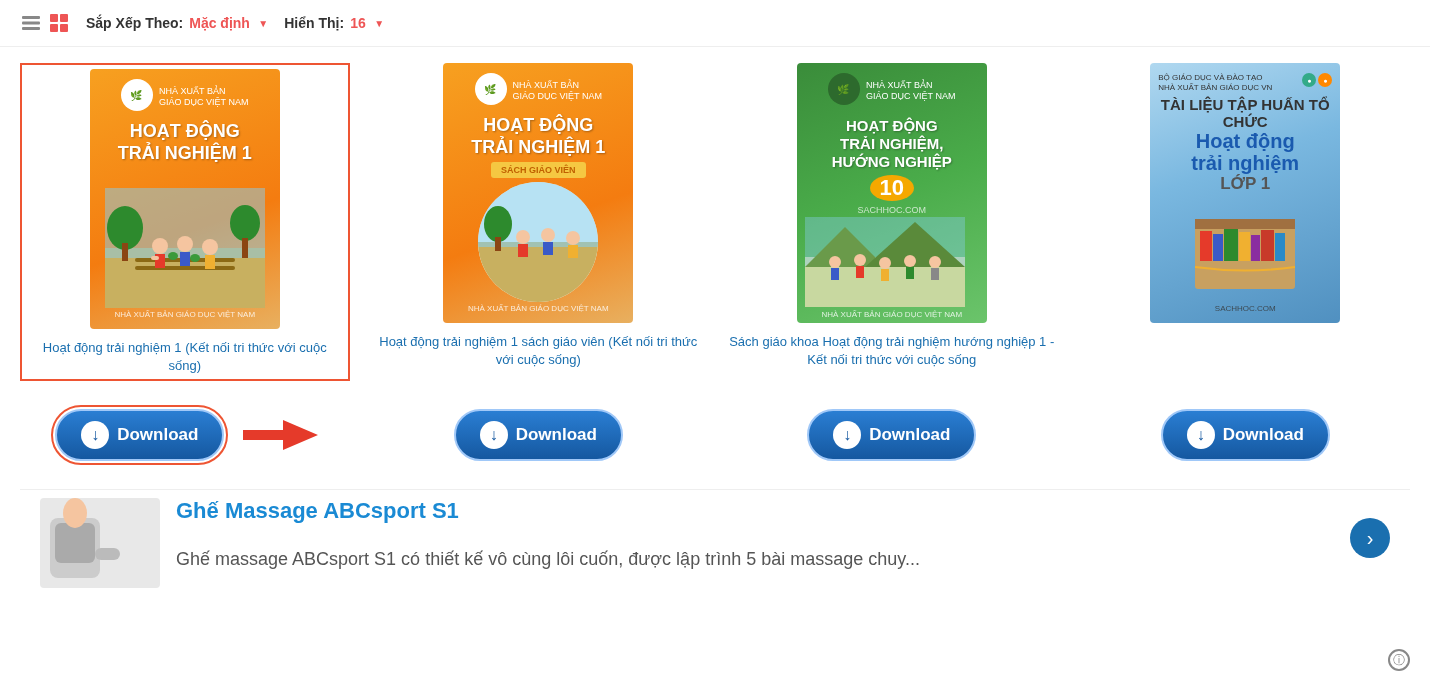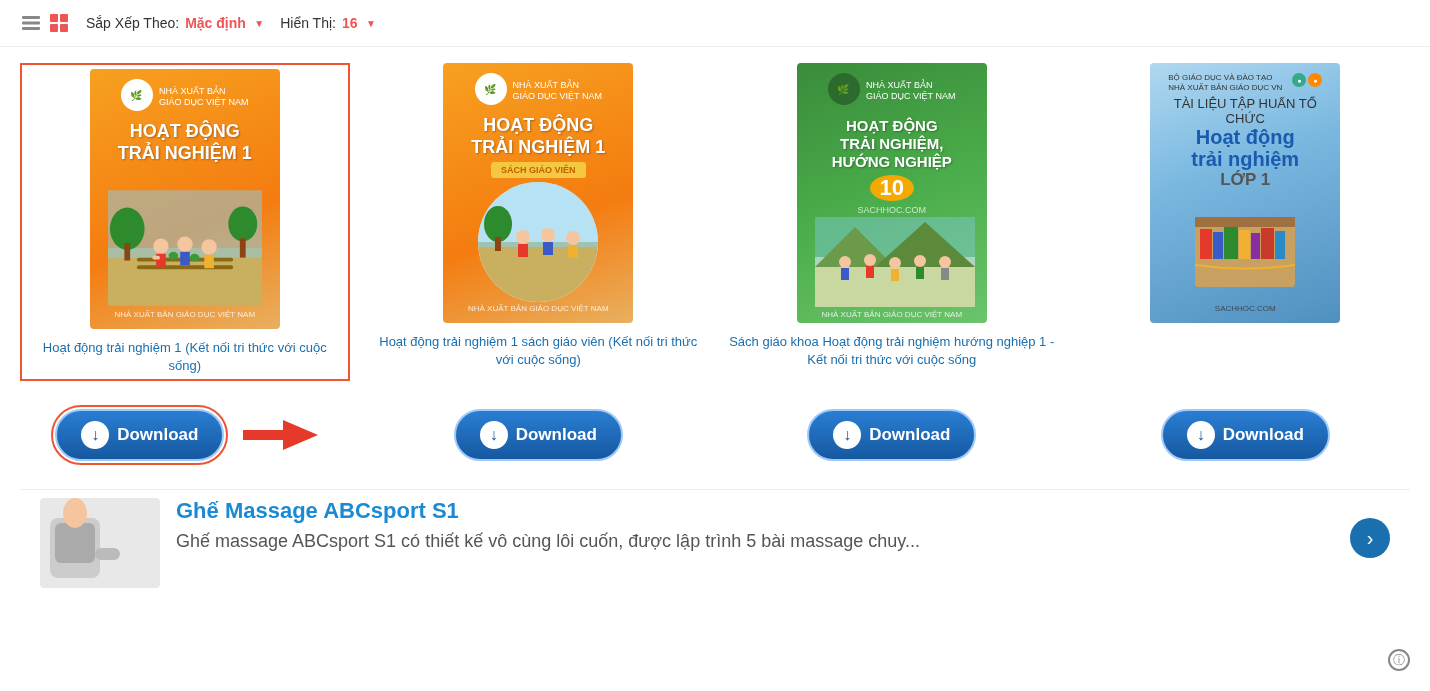--- a/index.html
+++ b/index.html
@@ -36,21 +36,21 @@
 
     .view-icon.active { color: #e55; }
 
     .sort-section, .show-section {
       display: flex;
       align-items: center;
       gap: 6px;
     }
 
     .label-text {
-      font-weight: normal;
+      font-weight: bold;
       color: #333;
     }
 
     .select-wrap {
       position: relative;
       display: inline-flex;
       align-items: center;
     }
 
     .select-wrap select {
@@ -129,21 +129,21 @@
       background: linear-gradient(160deg, #b0d8f0 0%, #7ab8e0 40%, #5090c0 100%);
     }
 
     .book-inner {
       width: 100%;
       height: 100%;
       display: flex;
       flex-direction: column;
       align-items: center;
       justify-content: flex-start;
-      padding: 10px 18px;
+      padding: 10px 8px;
       position: relative;
     }
 
     .book-logo {
       width: 32px;
       height: 32px;
       background: #fff;
       border-radius: 50%;
       display: flex;
       align-items: center;
@@ -263,21 +263,21 @@
     }
 
     .ad-content {
       flex: 1;
     }
 
     .ad-title {
       font-size: 22px;
       color: #1a8ad4;
       font-weight: bold;
-      margin-bottom: 4px;
+      margin-bottom: 22px;
     }
 
     .ad-desc {
       font-size: 18px;
       color: #555;
       line-height: 1.5;
     }
 
     .ad-btn {
       width: 40px;
@@ -489,21 +489,21 @@
         <div class="book-cover book-cover-4" style="width:190px;height:260px;">
           <div class="book-inner">
 
             <div style="display:flex;justify-content:space-between;width:100%;margin-bottom:4px;">
               <div style="font-size:8px;color:#333;line-height:1.2;">BỘ GIÁO DỤC VÀ ĐÀO TẠO<br>NHÀ XUẤT BẢN GIÁO DỤC VN</div>
               <div style="display:flex;gap:2px;">
                 <div style="width:14px;height:14px;background:#3a8;border-radius:50%;display:flex;align-items:center;justify-content:center;font-size:7px;color:#fff;">●</div>
                 <div style="width:14px;height:14px;background:#f80;border-radius:50%;display:flex;align-items:center;justify-content:center;font-size:7px;color:#fff;">●</div>
               </div>
             </div>
-            <div style="font-size:13px;color:#333;font-weight:normal;text-align:center;">TÀI LIỆU TẬP HUẤN TỔ CHỨC</div>
+            <div style="font-size:15px;color:#333;font-weight:bold;text-align:center;">TÀI LIỆU TẬP HUẤN TỔ CHỨC</div>
             <div style="font-size:20px;font-weight:900;color:#1a5aaf;text-align:center;line-height:1.1;">Hoạt động<br>trải nghiệm</div>
             <div style="font-size:17px;color:#555;text-align:center;font-weight:bold;">LỚP 1</div>
 
             <div style="flex:1;width:100%;display:flex;align-items:center;justify-content:center;">
               <svg viewBox="0 0 120 100" width="120" height="100">
 
                 <rect x="10" y="20" width="100" height="70" fill="#c8a060" rx="3"></rect>
                 <rect x="10" y="20" width="100" height="10" fill="#a07040"></rect>
 
                 <rect x="15" y="32" width="12" height="30" fill="#e53a2a"></rect>

